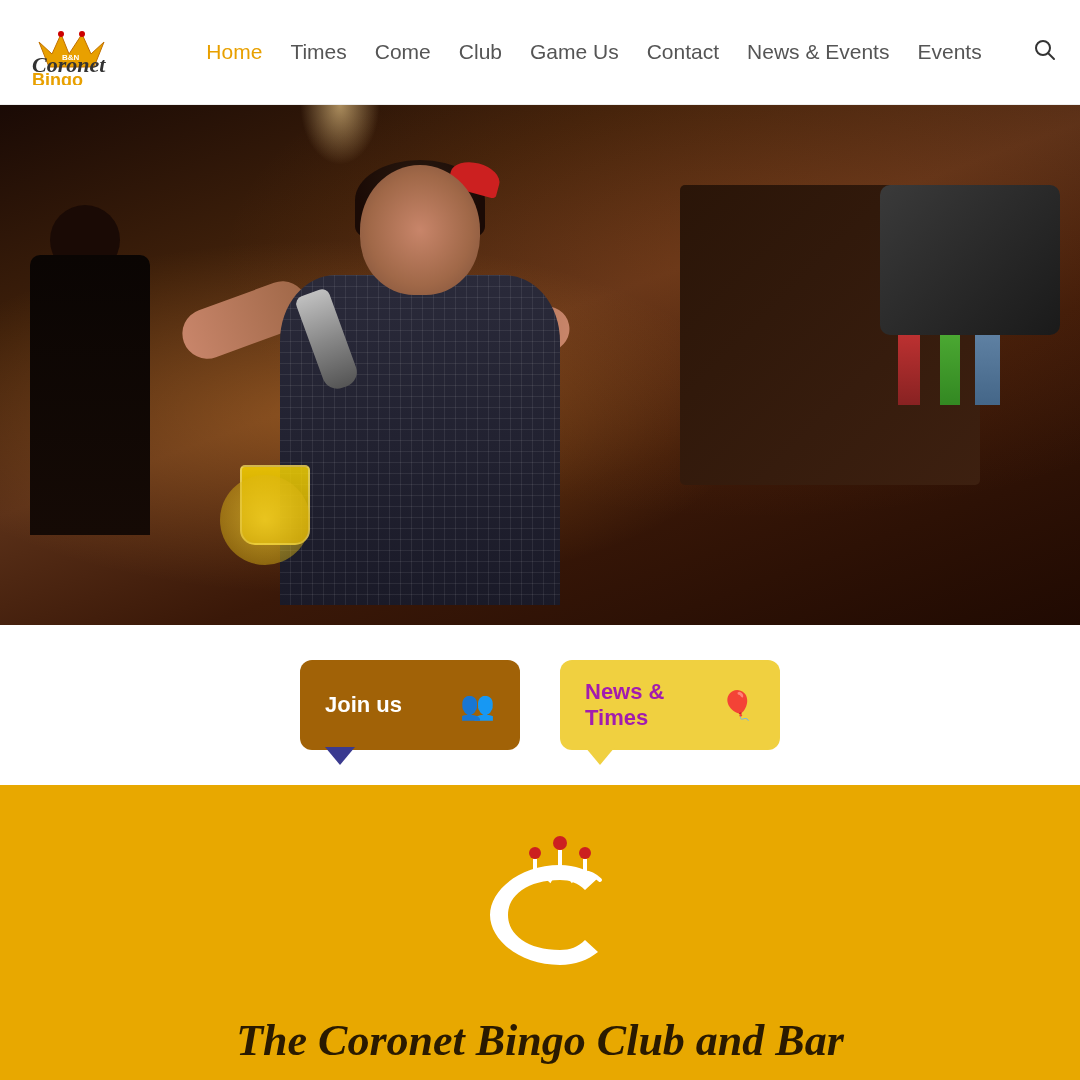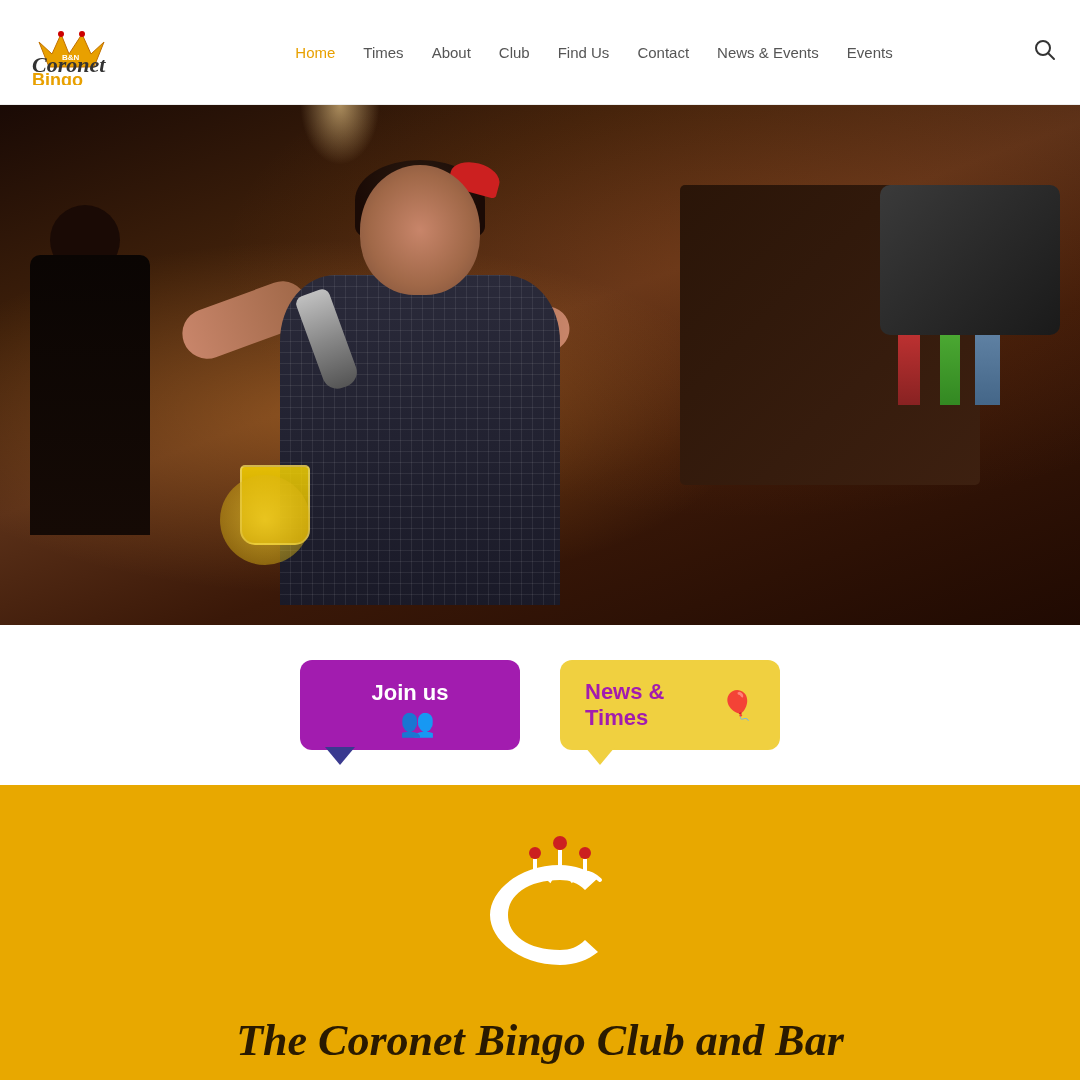--- a/index.html
+++ b/index.html
@@ -21,21 +21,21 @@
       display: flex;
       align-items: center;
     }
     nav {
       display: flex;
       align-items: center;
       gap: 28px;
     }
     nav a {
       text-decoration: none;
-      font-size: 15px;
+      font-size: 21px;
       color: #555;
     }
     nav a.active {
       color: #e8a000;
     }
     .search-icon-btn {
       background: none;
       border: none;
       cursor: pointer;
       font-size: 20px;
@@ -226,22 +226,21 @@
       content: '';
       position: absolute;
       bottom: -15px;
       left: 25px;
       width: 0;
       height: 0;
       border-left: 15px solid transparent;
       border-right: 15px solid transparent;
     }
     .action-btn.join {
-      background: #a21caf;
-      flex-direction: column;
+      background: #a16207;
     }
     .action-btn.join::after {
       border-top: 18px solid #3a3a8f;
     }
     .action-btn.times {
       background: #b040a0;
     }
     .action-btn.times::after {
       border-top: 18px solid #b040a0;
     }
@@ -322,23 +321,23 @@
 
       <text x="8" y="52" font-size="22" fill="#333" font-weight="bold" font-style="italic" font-family="Georgia, serif">Coronet</text>
 
       <text x="8" y="66" font-size="18" fill="#e8a000" font-weight="bold" font-family="Arial">Bingo</text>
     </svg>
   </div>
 
   <nav>
     <a href="#" class="active" style="color: rgb(232, 160, 0);">Home</a>
     <a href="#">Times</a>
-    <a href="#">About</a>
+    <a href="#">Come</a>
     <a href="#">Club</a>
-    <a href="#">Find Us</a>
+    <a href="#">Game Us</a>
     <a href="#">Contact</a>
     <a href="#">News &amp; Events</a>
     <a href="#">Events</a>
   </nav>
 
   <button class="search-icon-btn">
     <svg width="22" height="22" viewBox="0 0 22 22">
       <circle cx="9" cy="9" r="7" fill="none" stroke="#333" stroke-width="2"></circle>
       <line x1="14" y1="14" x2="20" y2="20" stroke="#333" stroke-width="2" stroke-linecap="round"></line>
     </svg>

